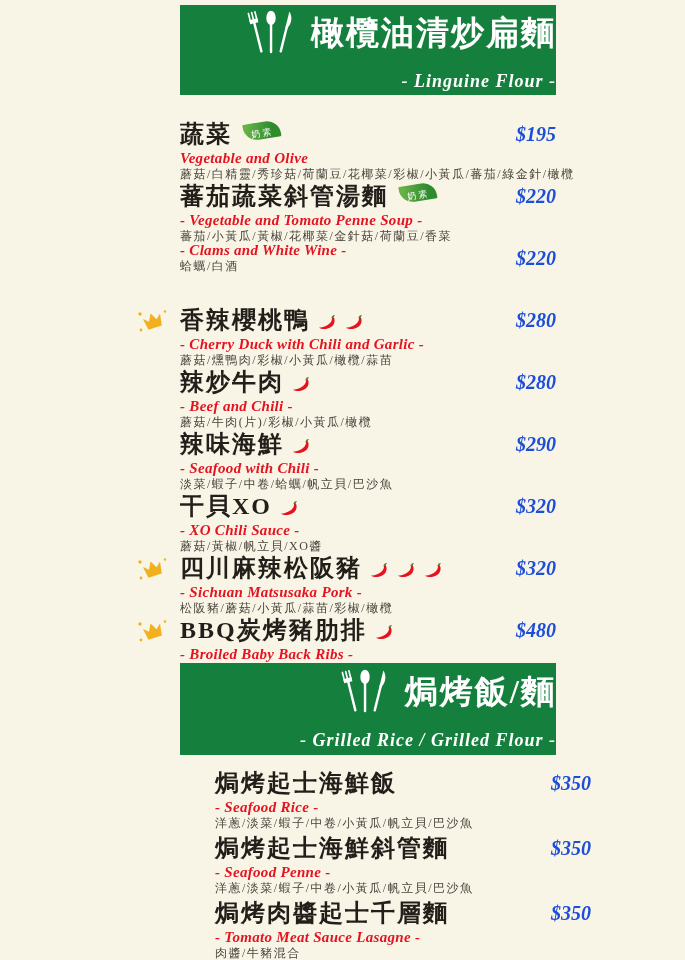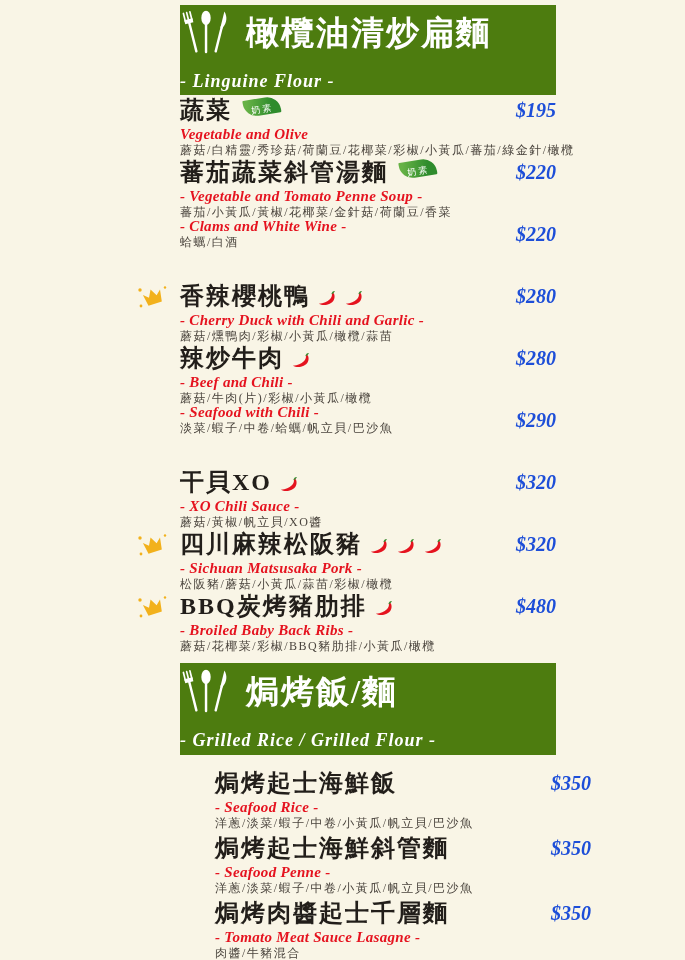--- a/index.html
+++ b/index.html
@@ -7,33 +7,33 @@
     width:685px;height:960px;
     background:#f9f5e6;
     font-family:"Liberation Serif","DejaVu Serif",serif;
     overflow:hidden;
   }
   .page{position:relative;width:685px;height:960px;background:#f9f5e6;}
 
   
   .banner{
     position:absolute;left:180px;width:376px;
-    background:#4d7c0f;color:#fff;text-align:center;
-    display:flex;flex-direction:column;justify-content:center;align-items:flex-start;
+    background:#15803d;color:#fff;text-align:center;
+    display:flex;flex-direction:column;justify-content:center;align-items:flex-end;
   }
   .banner-1{top:5px;height:90px;}
   .banner-2{top:663px;height:92px;}
   .banner-title-row{display:flex;align-items:center;justify-content:center;gap:14px;}
   .banner-title{font-size:33px;font-weight:bold;letter-spacing:2px;line-height:36px;}
   .banner-subtitle{font-size:18px;font-style:italic;font-weight:bold;margin-top:14px;letter-spacing:1px;}
   .cutlery{display:inline-block;line-height:0;}
 
   
   .items{position:absolute;left:180px;width:376px;}
-  .items-0{top:94px;}
+  .items-0{top:118px;}
   .items-1{top:767px;}
   .item{position:relative;width:376px;height:62px;}
   .items-1 .item{height:65px;margin-left:35px;}
   .title-row{display:flex;align-items:center;height:32px;}
   .name{
     font-size:24px;font-weight:bold;color:#221e1a;letter-spacing:2px;
     white-space:nowrap;
   }
   .price{
     position:absolute;right:0;top:5px;
@@ -146,20 +146,27 @@
           <span class="chili"><svg width="20" height="17" viewBox="0 0 22 18">
               <path d="M16.2,3.2 C17.8,7.4 13.2,13.4 2.0,14.8 C7.2,17.6 15.6,15.9 18.5,10.6 C20.0,7.8 19.4,4.6 18.1,3.0 Z" fill="#e5131f"></path>
               <path d="M16.0,3.8 C16.2,2.0 17.8,0.6 19.7,0.8 C19.1,2.5 17.6,3.9 16.3,4.4 Z" fill="#37892e"></path>
             </svg></span>
         </div>
         <span class="price">$280</span>
         <div class="en">- Beef and Chili -</div>
         <div class="ing">蘑菇/牛肉(片)/彩椒/小黃瓜/橄欖</div>
       </div>
       <div class="item">
+        <div class="title-row">
+          <span class="name">辣味海鮮</span>
+          <span class="chili"><svg width="20" height="17" viewBox="0 0 22 18">
+              <path d="M16.2,3.2 C17.8,7.4 13.2,13.4 2.0,14.8 C7.2,17.6 15.6,15.9 18.5,10.6 C20.0,7.8 19.4,4.6 18.1,3.0 Z" fill="#e5131f"></path>
+              <path d="M16.0,3.8 C16.2,2.0 17.8,0.6 19.7,0.8 C19.1,2.5 17.6,3.9 16.3,4.4 Z" fill="#37892e"></path>
+            </svg></span>
+        </div>
         <span class="price">$290</span>
         <div class="en">- Seafood with Chili -</div>
         <div class="ing">淡菜/蝦子/中卷/蛤蠣/帆立貝/巴沙魚</div>
       </div>
       <div class="item">
         <div class="title-row">
           <span class="name">干貝XO</span>
           <span class="chili"><svg width="20" height="17" viewBox="0 0 22 18">
               <path d="M16.2,3.2 C17.8,7.4 13.2,13.4 2.0,14.8 C7.2,17.6 15.6,15.9 18.5,10.6 C20.0,7.8 19.4,4.6 18.1,3.0 Z" fill="#e5131f"></path>
               <path d="M16.0,3.8 C16.2,2.0 17.8,0.6 19.7,0.8 C19.1,2.5 17.6,3.9 16.3,4.4 Z" fill="#37892e"></path>

